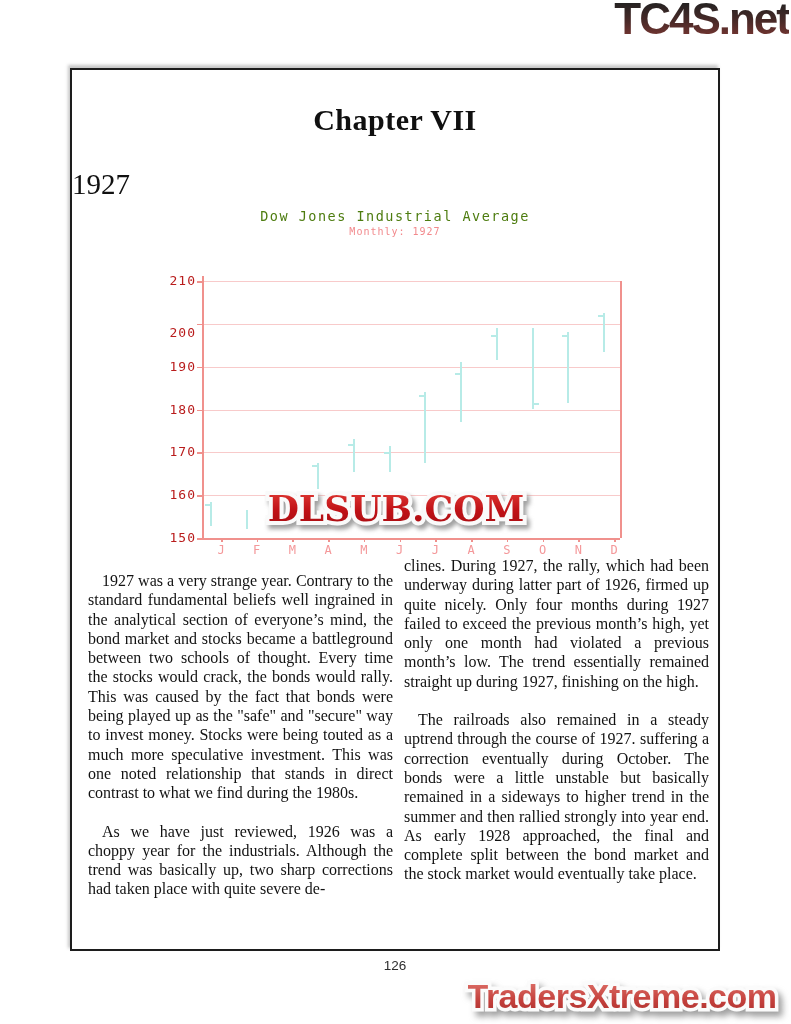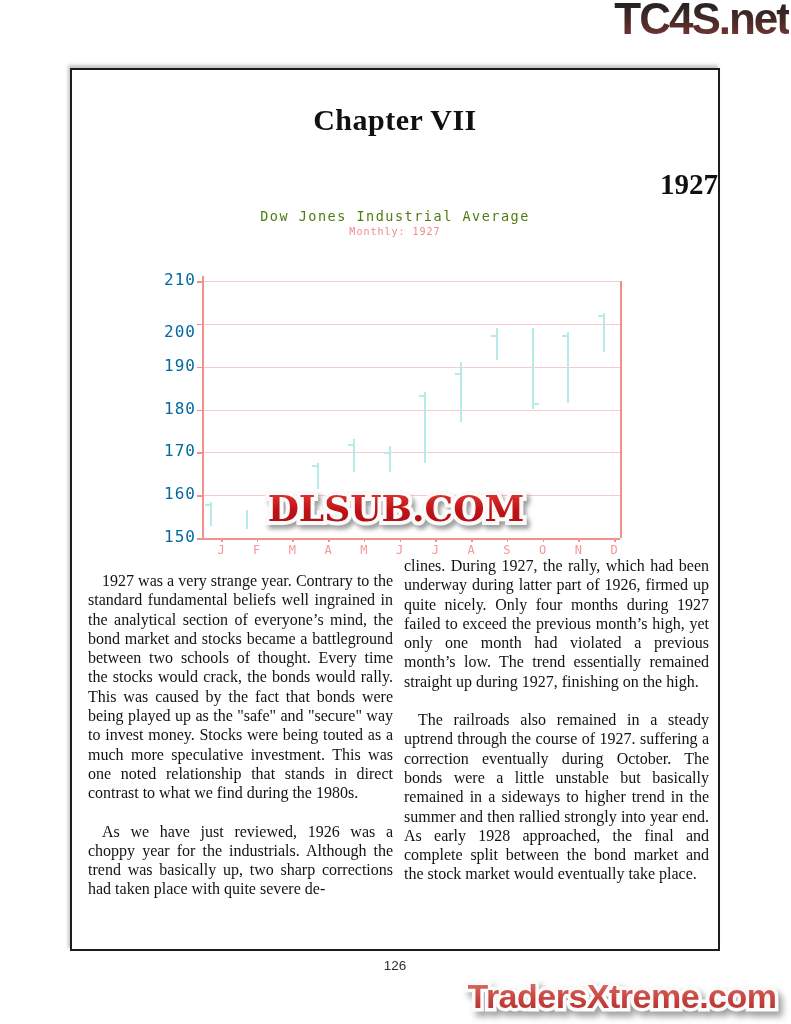--- a/index.html
+++ b/index.html
@@ -29,22 +29,22 @@
     position:absolute; left:70px; top:68px; width:650px; height:883px;
     border:2px solid #1d1d1d; background:#fff;
     box-shadow:-2px -3px 3px rgba(130,130,130,.45);
   }
   .chapter-title {
     position:absolute; top:33px; left:0; width:100%; text-align:center;
     font-family:"Liberation Serif", serif; font-weight:bold; font-size:30px;
     color:#101010; letter-spacing:.5px;
   }
   .year-title {
-    position:absolute; top:98px; left:0; width:100%; text-align:right;
-    font-family:"Liberation Serif", serif; font-weight:bold; font-size:29px;
+    position:absolute; top:98px; left:0; width:100%; text-align:left;
+    font-family:"Liberation Serif", serif; font-weight:normal; font-size:29px;
     color:#101010;
   }
 
   
   .chart-title {
     position:absolute; top:138px; left:0; width:100%; text-align:center;
     font-family:"DejaVu Sans Mono", monospace; font-size:13.5px;
     letter-spacing:1.5px; color:#4d7c0f; white-space:nowrap;
   }
   .chart-subtitle {
@@ -55,22 +55,22 @@
   .plot-area {
     position:absolute; left:130px; top:211px; width:418px; height:257px;
   }
   .gridline { position:absolute; left:0; width:100%; height:1px; background:#f8caca; }
   .gridline.strong { background:#f0918d; height:1.5px; }
   .spine { position:absolute; width:1.5px; background:#f0918d; }
   .ytick-stub { position:absolute; left:-5px; width:5px; height:1.5px; background:#f0918d; }
   .xtick-stub { position:absolute; width:1.5px; height:4px; background:#f0918d; top:257px; }
   .ylabels {
     position:absolute; left:54px; top:211px; width:70px; height:257px;
-    font-family:"DejaVu Sans Mono", monospace; font-size:16px;
-    letter-spacing:1px; color:#0369a1;
+    font-family:"DejaVu Sans Mono", monospace; font-size:13px;
+    letter-spacing:1px; color:#b91c1c;
   }
   .ylabel { position:absolute; right:0; transform:translateY(-56%); }
   .xlabel {
     position:absolute; top:262px; transform:translateX(-50%);
     font-family:"DejaVu Sans Mono", monospace; font-size:12px; color:#f4989a;
   }
   .range-bar { position:absolute; width:2px; background:#b7ebe7; }
   .bar-tick { position:absolute; height:2px; width:5px; background:#b7ebe7; }
 
   

